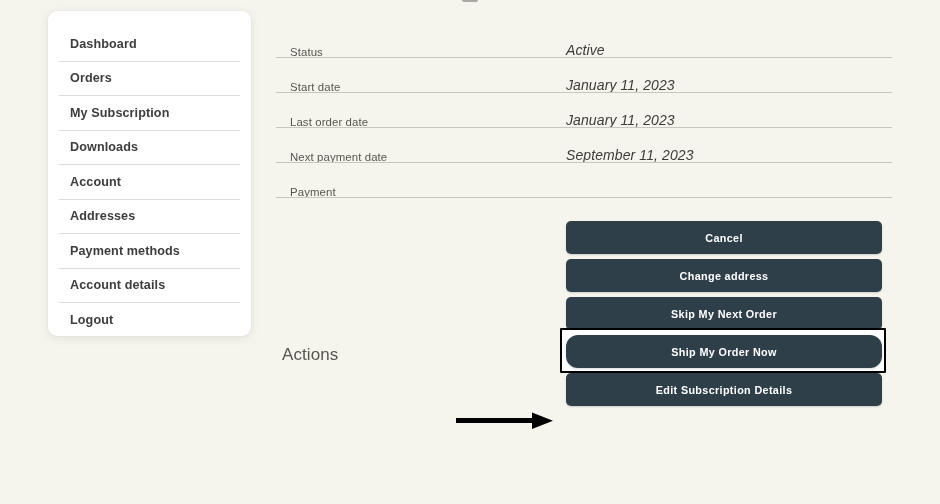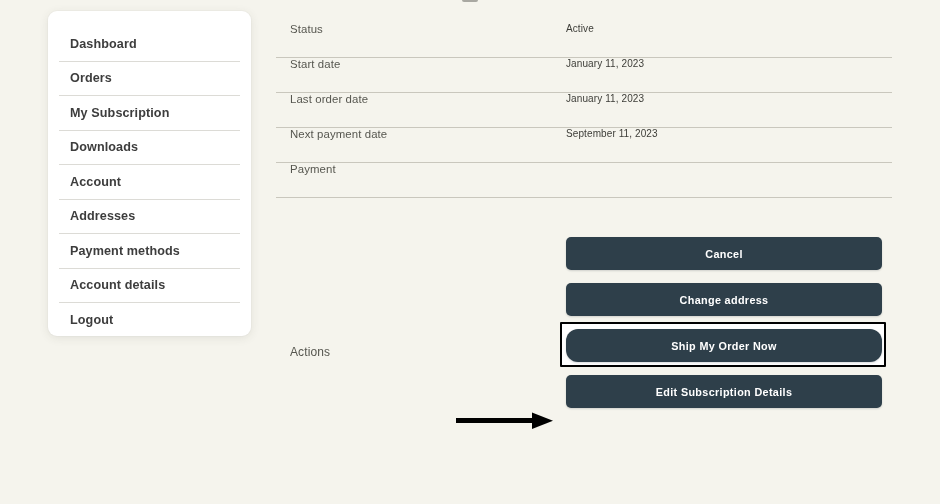--- a/index.html
+++ b/index.html
@@ -78,69 +78,69 @@
   .details-table {
     position: absolute;
     left: 276px;
     top: 23px;
     width: 616px;
   }
   .detail-row {
     position: relative;
     height: 35px;
     display: flex;
-    align-items: flex-start;
+    align-items: flex-end;
   }
   .detail-row::after {
     content: "";
     position: absolute;
     left: 0;
     right: 0;
     bottom: 0;
     height: 1px;
     background: #c9c7bd;
   }
   .detail-label {
     width: 290px;
     padding-left: 14px;
     box-sizing: border-box;
     font-size: 11.4px;
     color: #56564f;
     letter-spacing: .1px;
   }
   .detail-value {
-    font-size: 10px;
+    font-size: 14px;
     color: #3d3d38;
     letter-spacing: .1px;
+    font-style: italic;
   }
 
   
   .actions-block {
     position: absolute;
     left: 276px;
     top: 209px;
     width: 616px;
   }
   .actions-label {
     position: absolute;
-    left: 14px;
+    left: 6px;
     top: 136px;
-    font-size: 12px;
+    font-size: 17px;
     color: #56564f;
     letter-spacing: .1px;
   }
   .actions-buttons {
     position: absolute;
     left: 290px;
     top: 12px;
     width: 316px;
     display: flex;
     flex-direction: column;
-    gap: 13px;
-    margin-top: 16px;
+    gap: 5px;
   }
   .action-btn {
     position: relative;
     width: 316px;
     height: 33px;
     background: #2e3f4a;
     color: #ffffff;
     border: none;
     border-radius: 5px;
     font-family: "Liberation Sans", sans-serif;
@@ -242,20 +242,23 @@
 
   <div class="actions-block">
     <div class="actions-label">Actions</div>
     <div class="actions-buttons" id="actions-buttons">
         <div class="btn-wrap">
           <button class="action-btn">Cancel</button>
         </div>
         <div class="btn-wrap">
           <button class="action-btn">Change address</button>
         </div>
+        <div class="btn-wrap">
+          <button class="action-btn">Skip My Next Order</button>
+        </div>
         <div class="btn-wrap highlighted">
           <button class="action-btn">Ship My Order Now</button>
         </div>
         <div class="btn-wrap">
           <button class="action-btn">Edit Subscription Details</button>
         </div>
       </div>
   </div>
 
   <div class="arrow-annotation">

